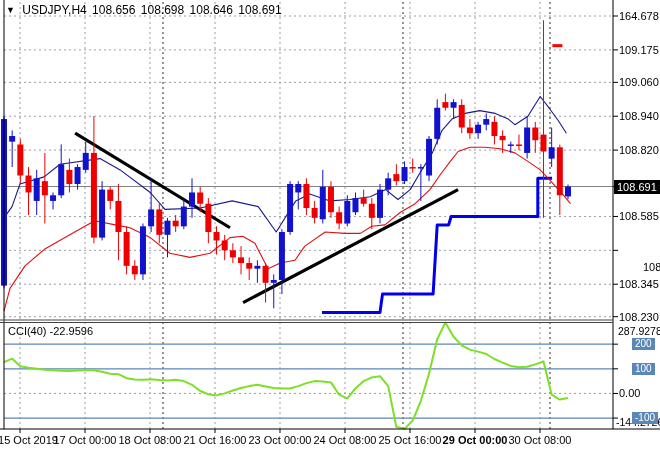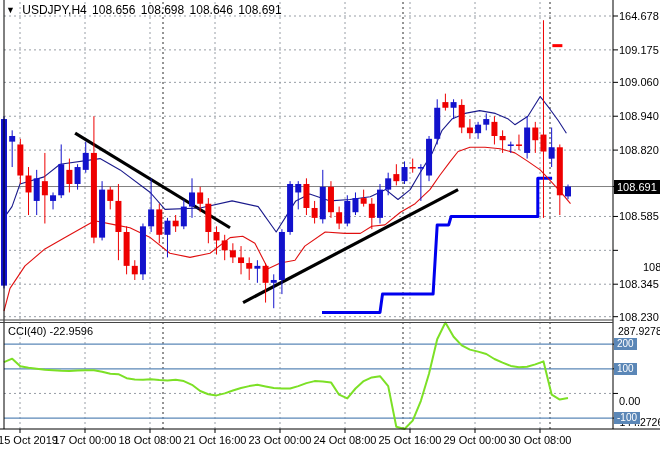--- a/index.html
+++ b/index.html
@@ -8,21 +8,21 @@
   #chart-svg{position:absolute;left:0;top:0;}
   .title-bar{position:absolute;left:6px;top:3px;font-size:12px;color:#000;z-index:5;white-space:nowrap;}
   .title-bar .tri{font-size:9px;vertical-align:1px;margin-right:4px;}
   .title-bar span{margin-right:2px;}
   .cci-label{position:absolute;left:8px;top:325px;font-size:11px;color:#000;z-index:5;white-space:nowrap;}
   .axis-label{position:absolute;font-size:11px;color:#000;z-index:4;white-space:nowrap;}
   .y-label{left:619px;transform:translateY(-50%);}
   .x-label{top:434px;transform:translateX(-50%);}
   .cur-price{position:absolute;left:614px;background:#000;color:#fff;font-size:11px;z-index:6;
     padding:1px 4px 1px 3px;width:39px;transform:translateY(-50%);}
-  .lvl-box{position:absolute;left:614px;background:#5b87b7;color:#fff;font-size:10px;z-index:6;
+  .lvl-box{position:absolute;left:632px;background:#5b87b7;color:#fff;font-size:10px;z-index:6;
     padding:0px 3px 1px 3px;transform:translateY(-50%);}
 </style>
 </head>
 <body>
 
 <div id="chart-window">
   <svg id="chart-svg" width="660" height="450">
       <rect x="0" y="0" width="660" height="450" fill="#ffffff"></rect>
       <line x1="20" y1="2" x2="20" y2="429" stroke="#989ea6" stroke-width="1" stroke-dasharray="2 3"></line>
       <line x1="85" y1="2" x2="85" y2="429" stroke="#989ea6" stroke-width="1" stroke-dasharray="2 3"></line>
@@ -253,21 +253,21 @@
     <div class="axis-label y-label" style="top: 267px; margin-left: 24px;">108.465</div>
     <div class="axis-label y-label" style="top: 284.214px;">108.345</div>
     <div class="axis-label y-label" style="top: 316.681px;">108.230</div>
     <div class="axis-label x-label" style="left: 28px;">15 Oct 2019</div>
     <div class="axis-label x-label" style="left: 85px;">17 Oct 00:00</div>
     <div class="axis-label x-label" style="left: 150px;">18 Oct 08:00</div>
     <div class="axis-label x-label" style="left: 215px;">21 Oct 16:00</div>
     <div class="axis-label x-label" style="left: 280px;">23 Oct 00:00</div>
     <div class="axis-label x-label" style="left: 345px;">24 Oct 08:00</div>
     <div class="axis-label x-label" style="left: 410px;">25 Oct 16:00</div>
-    <div class="axis-label x-label" style="left: 475px;">29 Oct 00:00</div>
+    <div class="axis-label x-label" style="left: 475px; font-weight: bold;">29 Oct 00:00</div>
     <div class="axis-label x-label" style="left: 540px;">30 Oct 08:00</div>
     <div class="axis-label " style="left: 618px; top: 330.5px; transform: translateY(-50%); font-size: 10.5px;">287.9278</div>
     <div class="axis-label " style="left: 616px; top: 422px; transform: translateY(-50%); font-size: 10.5px;">-144.2726</div>
-    <div class="axis-label " style="left: 619px; top: 393.449px; transform: translateY(-50%); margin-top: 8px;">0.00</div>
+    <div class="axis-label " style="left: 619px; top: 393.449px; transform: translateY(-50%);">0.00</div>
     <div class="lvl-box" style="top: 344.167px;">200</div>
     <div class="lvl-box" style="top: 368.808px;">100</div>
     <div class="lvl-box" style="top: 418.091px;">-100</div>
   </div>
 
 </body></html>

